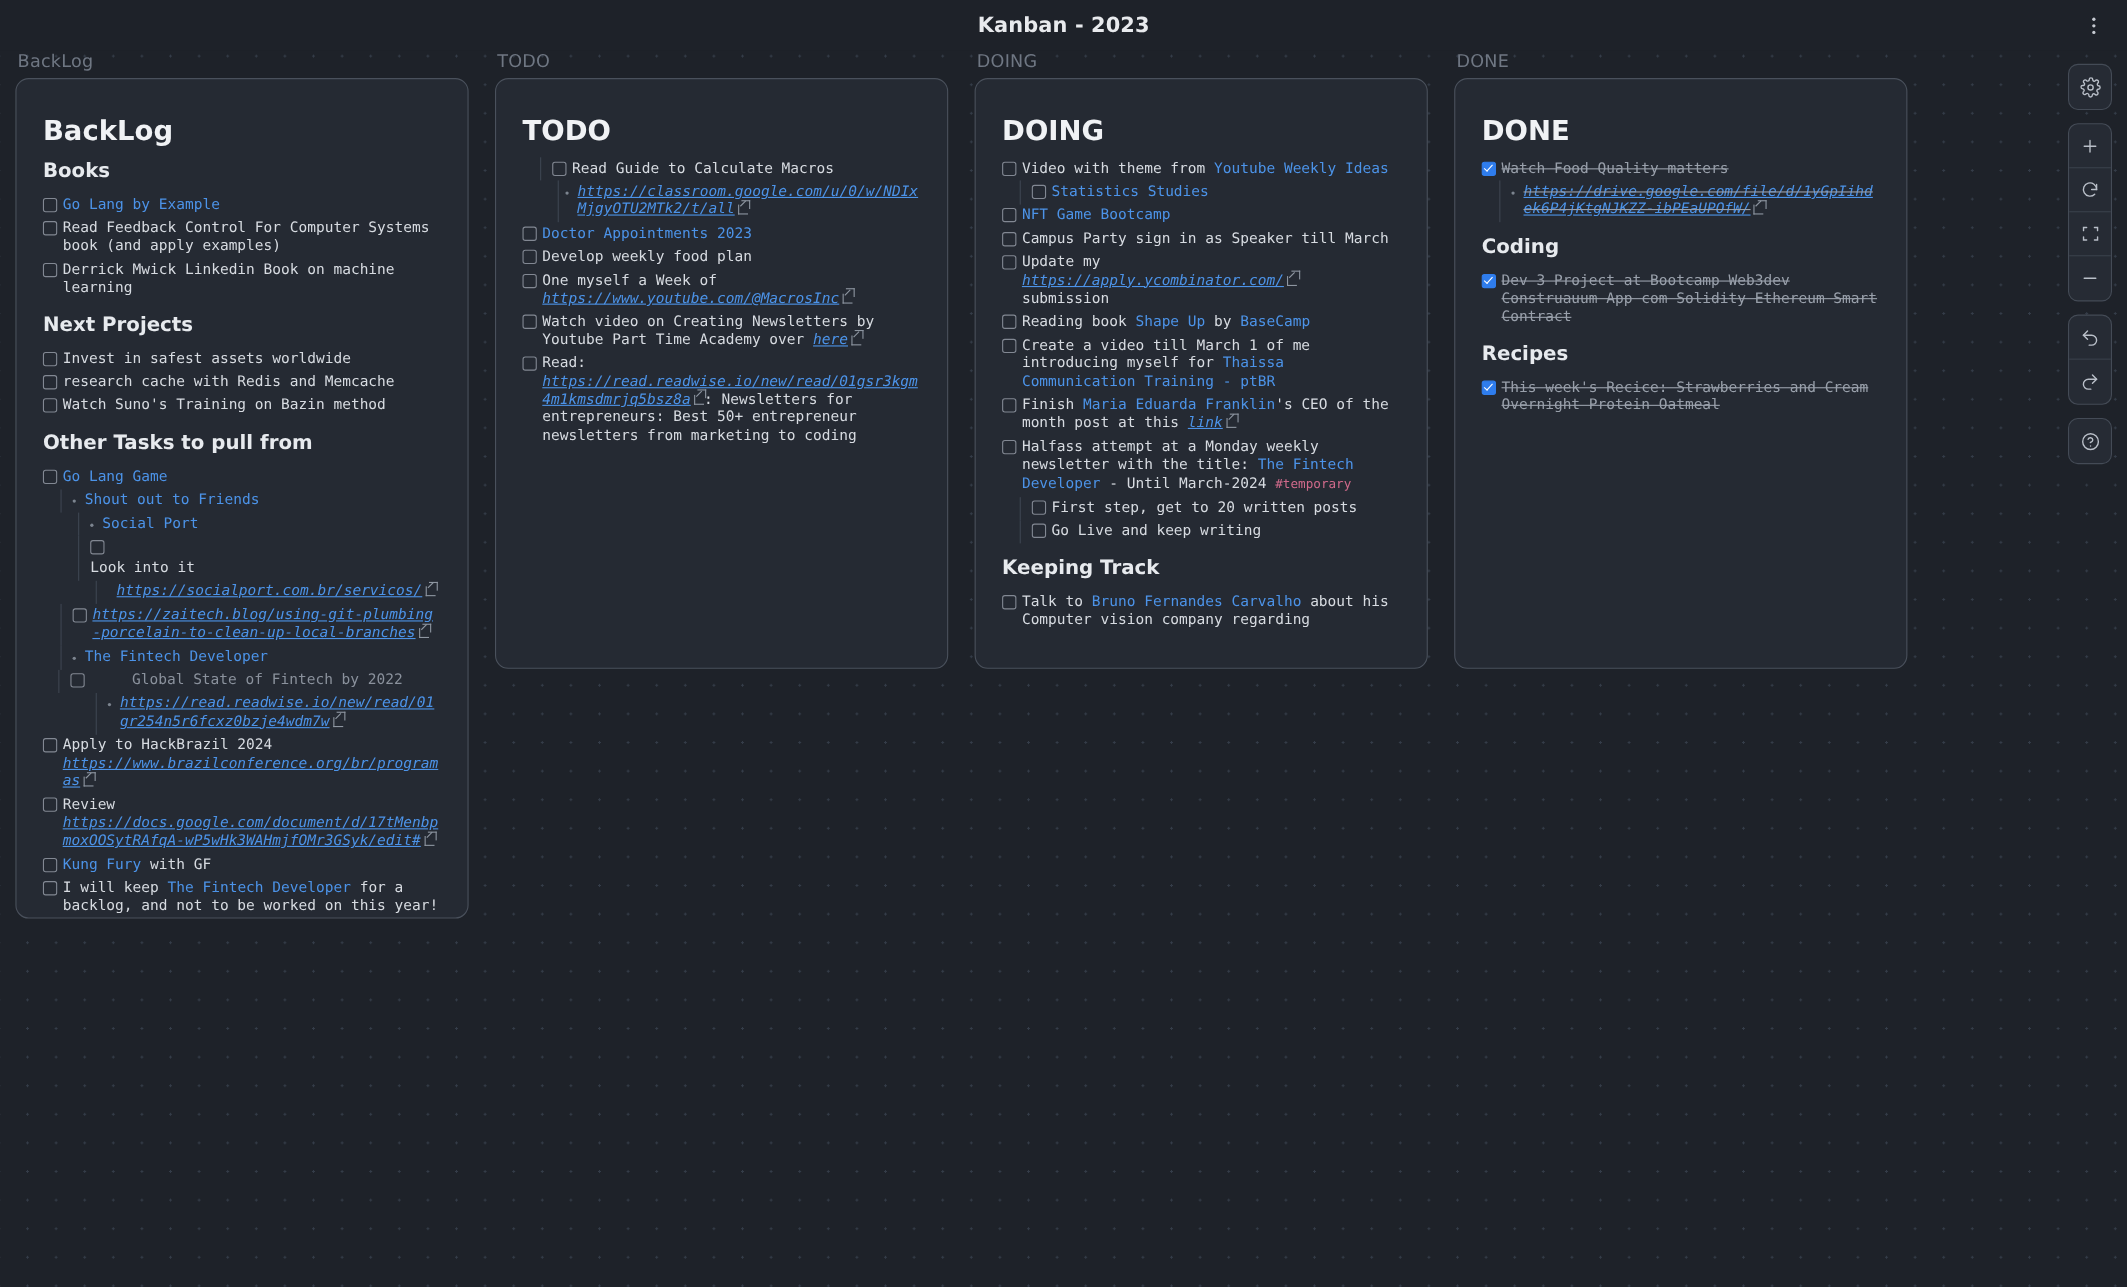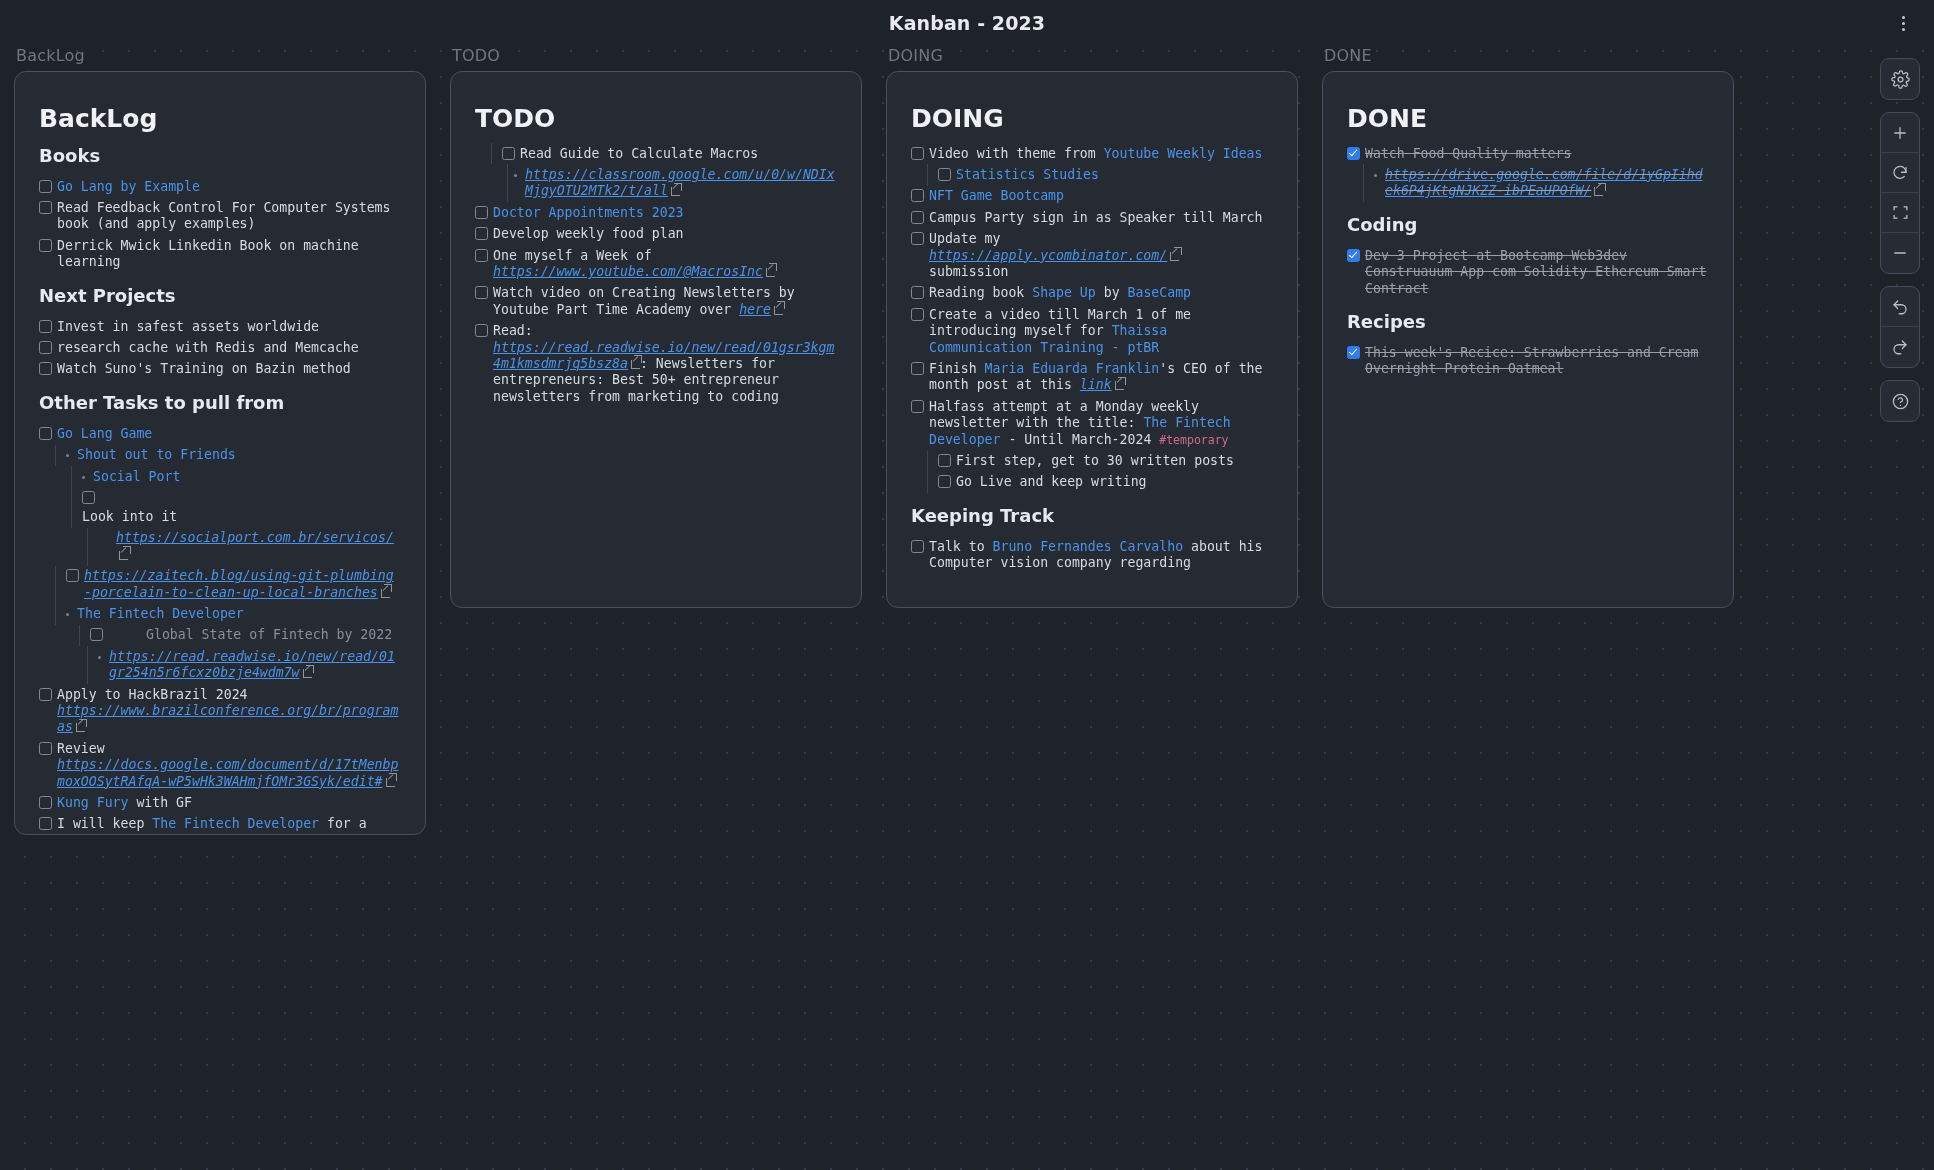--- a/index.html
+++ b/index.html
@@ -178,33 +178,33 @@
             <span class="txt"><span class="ref">Shout out to Friends</span></span>
           </div>
           <div class="bullet-row" style="margin-left: 32px; padding-left: 10px; border-left: 1px solid rgb(62, 69, 81);">
             <span class="dot"></span>
             <span class="txt"><span class="ref">Social Port</span></span>
           </div>
           <div class="row" style="margin-left: 32px; padding-left: 10px; border-left: 1px solid rgb(62, 69, 81); flex-direction: column;">
             <span class="cb"></span>
             <span class="txt"><span>Look into it</span></span>
           </div>
-          <div class="row" style="margin-left: 48px; padding-left: 10px; border-left: 1px solid rgb(62, 69, 81);">
+          <div class="row" style="margin-left: 48px; border-left: 1px solid rgb(62, 69, 81);">
             <span style="width: 13px; flex: 0 0 auto;"></span>
             <span class="txt"><a class="lnk" href="#">https://socialport.com.br/servicos/</a><span class="ext"></span></span>
           </div>
           <div class="row" style="margin-left: 16px; padding-left: 10px; border-left: 1px solid rgb(62, 69, 81);">
             <span class="cb"></span>
             <span class="txt"><a class="lnk" href="#">https://zaitech.blog/using-git-plumbing-porcelain-to-clean-up-local-branches</a><span class="ext"></span></span>
           </div>
           <div class="bullet-row" style="margin-left: 16px; padding-left: 10px; border-left: 1px solid rgb(62, 69, 81);">
             <span class="dot"></span>
             <span class="txt"><span class="ref">The Fintech Developer</span></span>
           </div>
-          <div class="row" style="margin-left: 40px; padding-left: 10px; border-left: 1px solid rgb(62, 69, 81); gap: 43px;">
+          <div class="row" style="margin-left: 14px; padding-left: 10px; border-left: 1px solid rgb(62, 69, 81); gap: 43px;">
             <span class="cb"></span>
             <span class="txt"><span style="color: rgb(138, 145, 156);">Global State of Fintech by 2022</span></span>
           </div>
           <div class="bullet-row" style="margin-left: 48px; padding-left: 10px; border-left: 1px solid rgb(62, 69, 81);">
             <span class="dot"></span>
             <span class="txt"><a class="lnk" href="#">https://read.readwise.io/new/read/01gr254n5r6fcxz0bzje4wdm7w</a><span class="ext"></span></span>
           </div>
           <div class="row">
             <span class="cb"></span>
             <span class="txt"><span>Apply to HackBrazil 2024</span><br><a class="lnk" href="#">https://www.brazilconference.org/br/programas</a><span class="ext"></span></span>
@@ -296,21 +296,21 @@
           <div class="row">
             <span class="cb"></span>
             <span class="txt"><span>Finish </span><span class="ref">Maria Eduarda Franklin</span><span>'s CEO of the month post at this </span><a class="lnk" href="#">link</a><span class="ext"></span></span>
           </div>
           <div class="row">
             <span class="cb"></span>
             <span class="txt"><span>Halfass attempt at a Monday weekly newsletter with the title: </span><span class="ref">The Fintech Developer</span><span> - Until March-2024 </span><span class="tag">#temporary</span></span>
           </div>
           <div class="row" style="margin-left: 16px; padding-left: 10px; border-left: 1px solid rgb(62, 69, 81);">
             <span class="cb"></span>
-            <span class="txt"><span>First step, get to 30 written posts</span></span>
+            <span class="txt"><span>First step, get to 20 written posts</span></span>
           </div>
           <div class="row" style="margin-left: 16px; padding-left: 10px; border-left: 1px solid rgb(62, 69, 81);">
             <span class="cb"></span>
             <span class="txt"><span>Go Live and keep writing</span></span>
           </div>
         </div>
         <div class="sec-head">Keeping Track</div>
         <div class="list">
           <div class="row">
             <span class="cb"></span>

